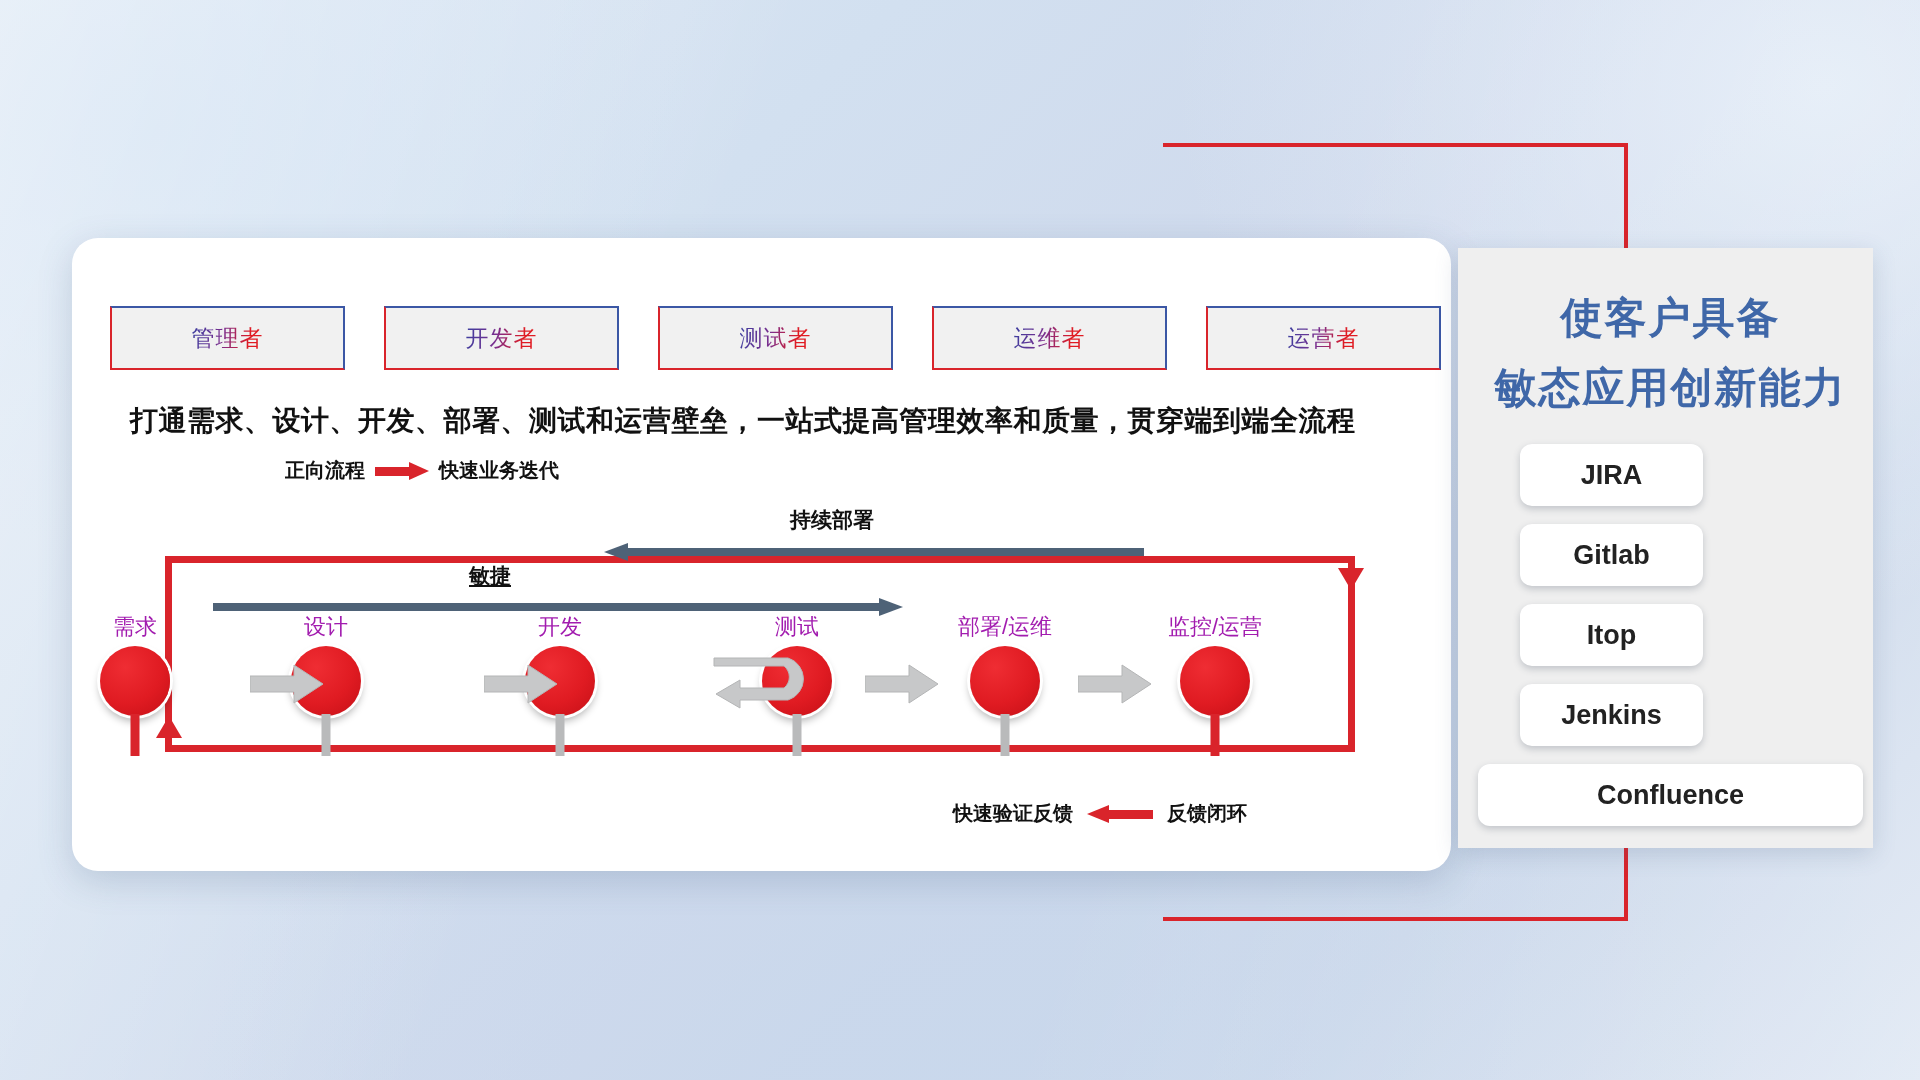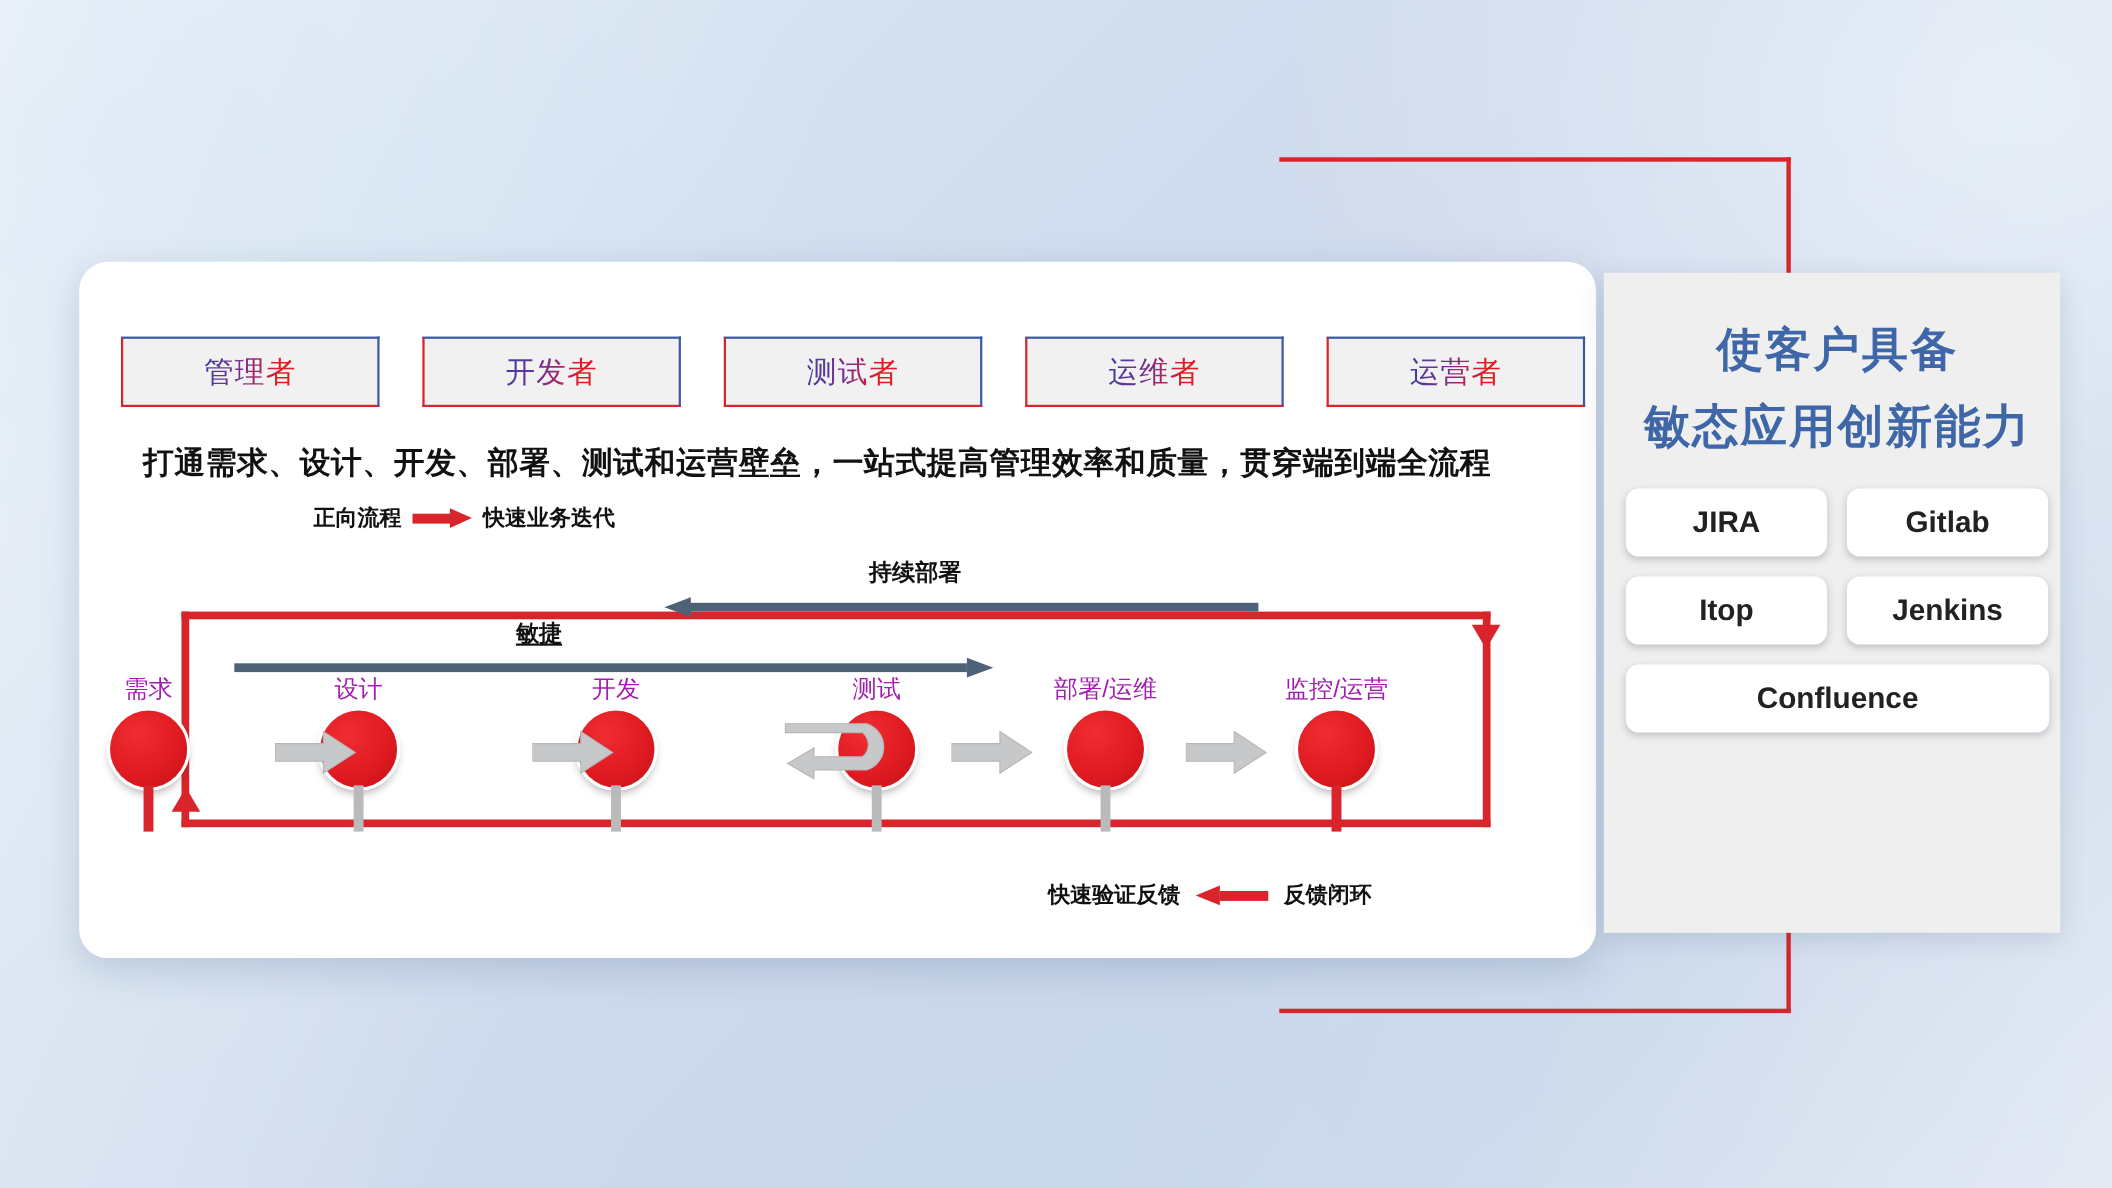--- a/index.html
+++ b/index.html
@@ -25,21 +25,21 @@
   .card{position:absolute;left:72px;top:238px;width:1379px;height:633px;
     background:#fff;border-radius:26px;z-index:3;
     box-shadow:0 10px 34px rgba(70,95,130,.22);}
 
   
   .roles{position:absolute;left:110px;top:306px;display:flex;gap:39px;z-index:5;}
   .role-box{width:235px;height:64px;background:#f1f1f1;
     border-top:2px solid #3b57a5;border-right:2px solid #3b57a5;
     border-bottom:2px solid #d9242b;border-left:2px solid #d9242b;
     display:flex;align-items:center;justify-content:center;box-sizing:border-box;}
-  .role-box .lbl{font-size:27px;font-weight:400;letter-spacing:1px;
+  .role-box .lbl{font-size:23px;font-weight:400;letter-spacing:1px;
     background:linear-gradient(100deg,#3b3fa0 0%, #7a2e8e 42%, #e01b22 78%);
     -webkit-background-clip:text;background-clip:text;color:transparent;
     -webkit-text-fill-color:transparent;}
 
   
   .subtitle{position:absolute;left:130px;top:402px;width:1290px;z-index:5;
     font-size:28px;font-weight:bold;color:#111;letter-spacing:.5px;white-space:nowrap;}
 
   
   .legend-fwd{position:absolute;left:285px;top:457px;display:flex;align-items:center;gap:10px;z-index:6;}
@@ -108,21 +108,21 @@
     background:#efefef;z-index:5;box-shadow:0 6px 22px rgba(70,95,130,.2);}
   .panel h2{margin:0;text-align:center;color:#3f67a8;font-weight:bold;}
   .panel .h1line{position:absolute;left:0;top:42px;width:425px;font-size:42px;letter-spacing:2px;}
   .panel .h2line{position:absolute;left:0;top:112px;width:425px;font-size:42px;letter-spacing:2px;}
   .tools{position:absolute;left:20px;top:196px;width:385px;
     display:flex;flex-wrap:wrap;gap:18px 18px;}
   .tool{height:62px;background:#fff;border-radius:12px;
     display:flex;align-items:center;justify-content:center;
     font-size:27px;font-weight:bold;color:#222;
     box-shadow:0 3px 7px rgba(60,70,90,.25);}
-  .tool.half{width:183px;}
+  .tool.half{width:183px;margin-left:42px;}
   .tool.full{width:385px;}
 </style>
 </head>
 <body>
 
 <div class="sheen"></div>
 
 <div class="red-bracket"></div>
 
 <div class="card"></div>

